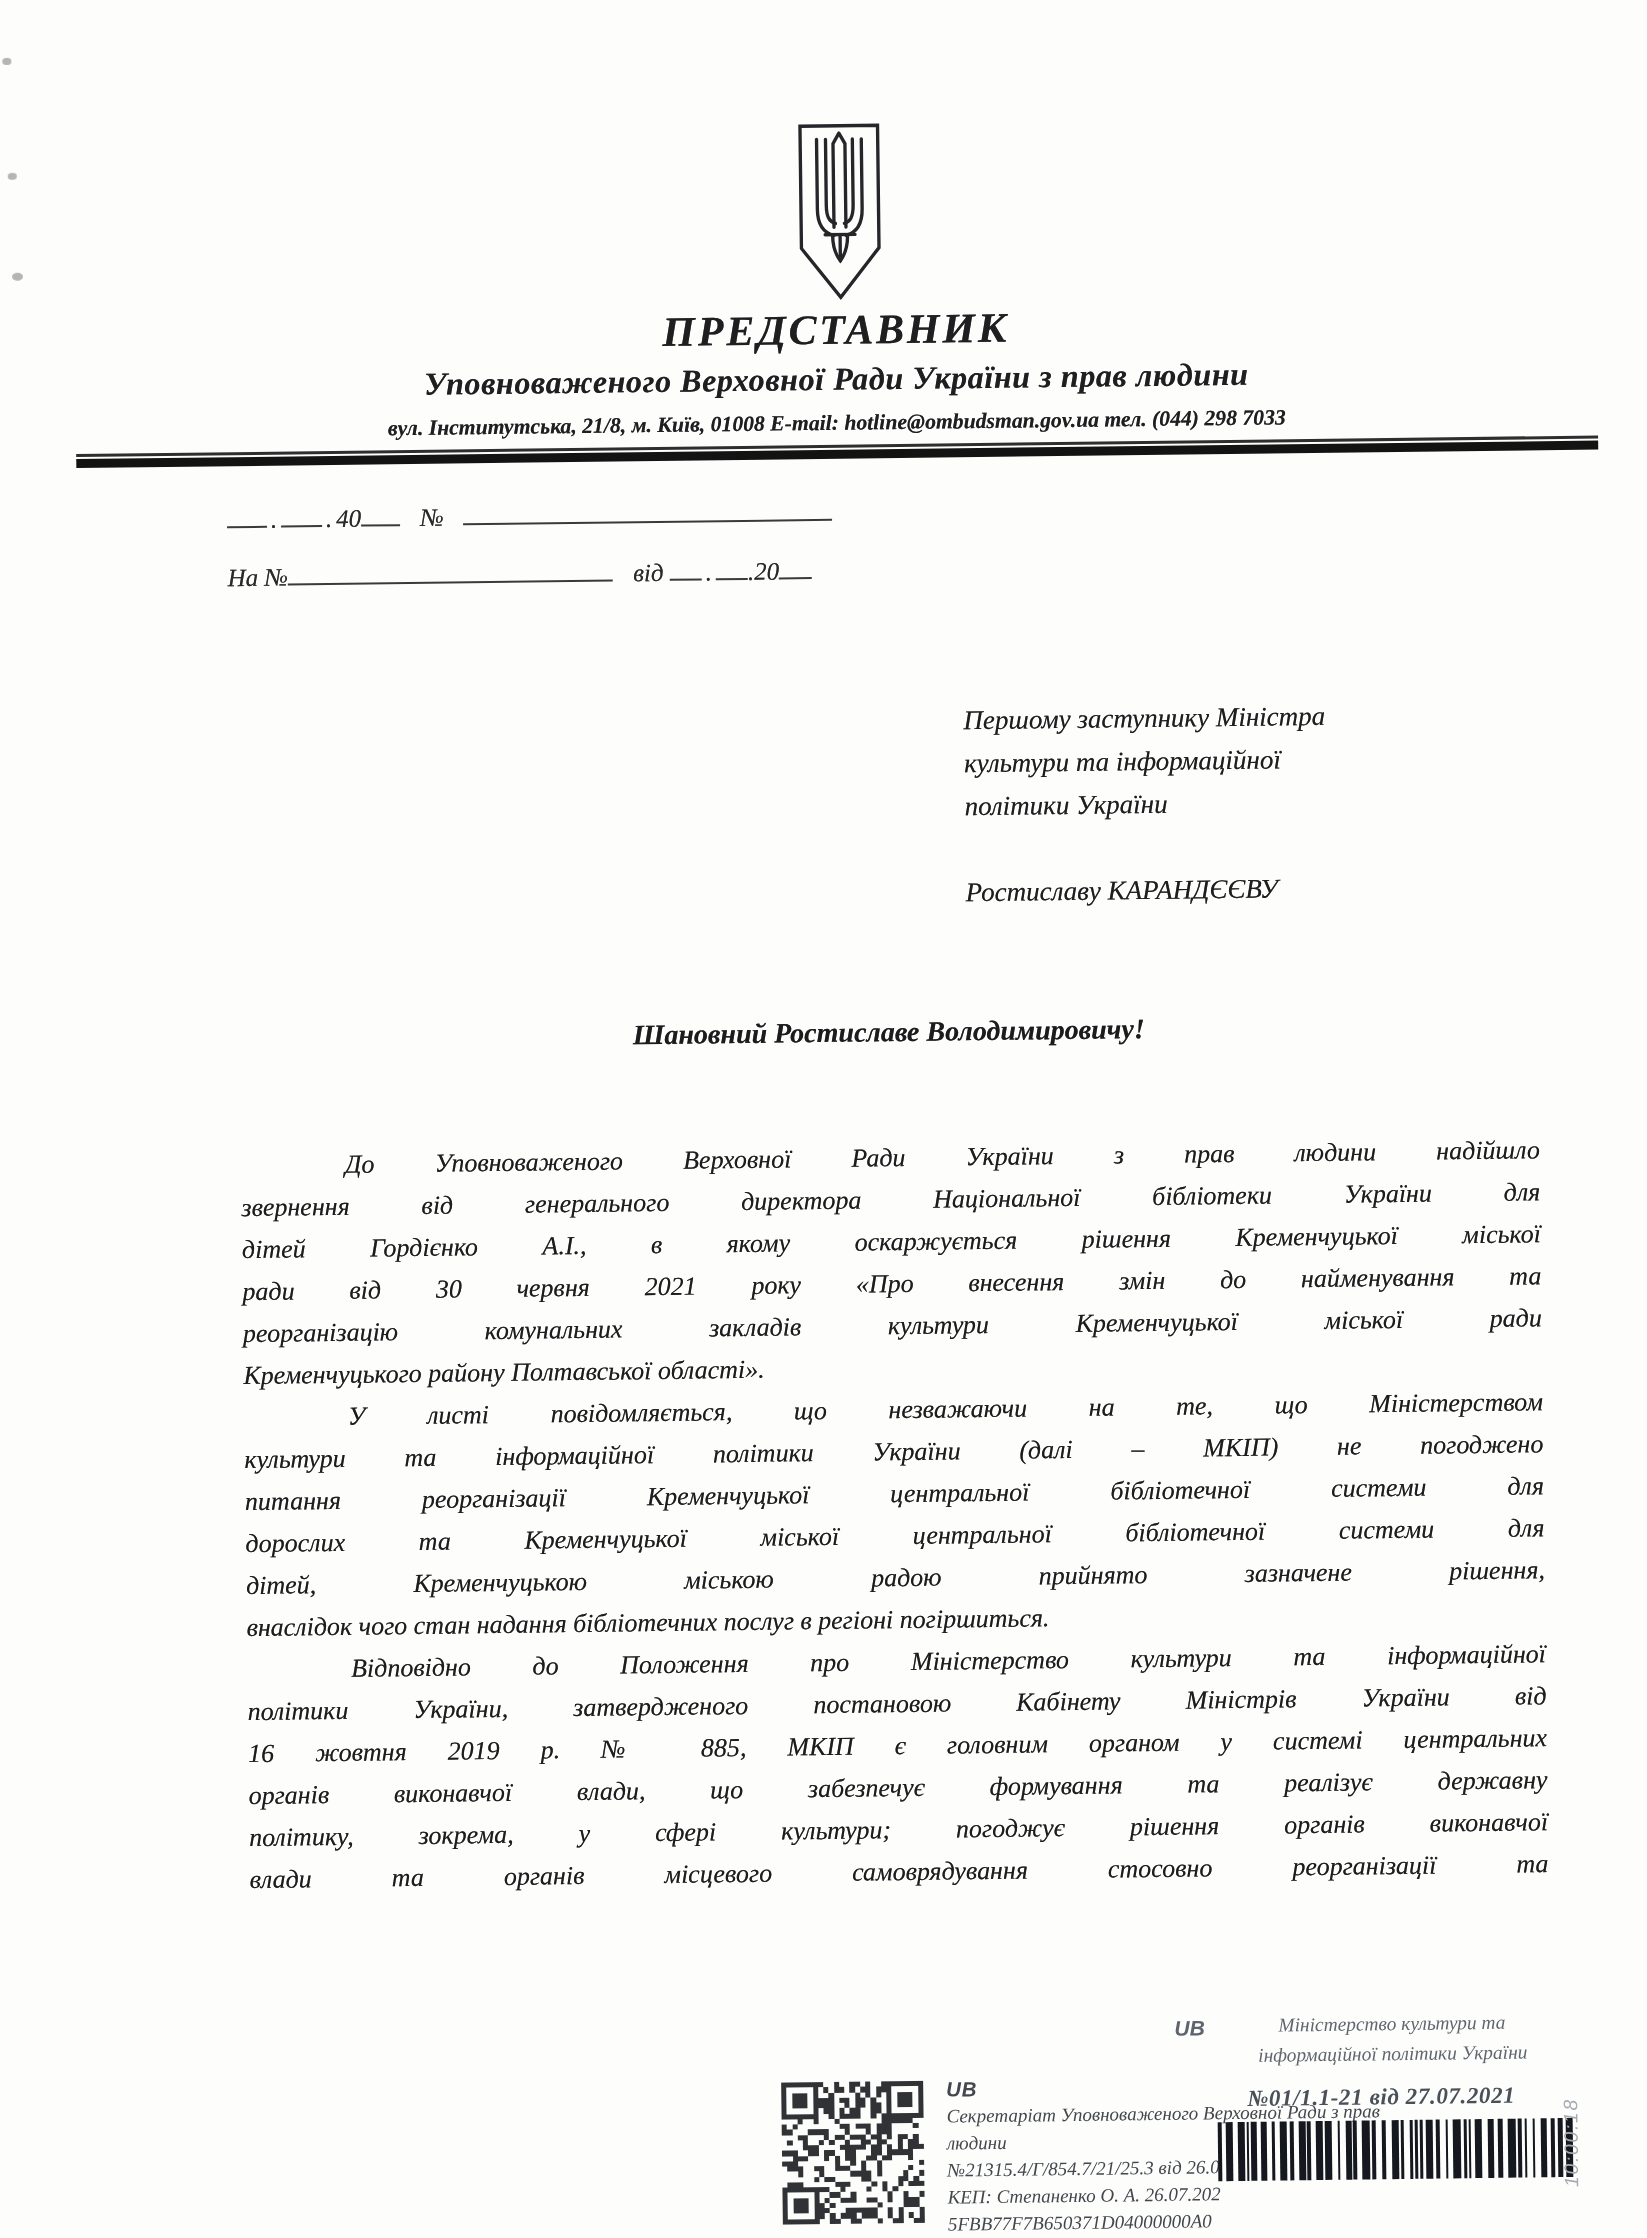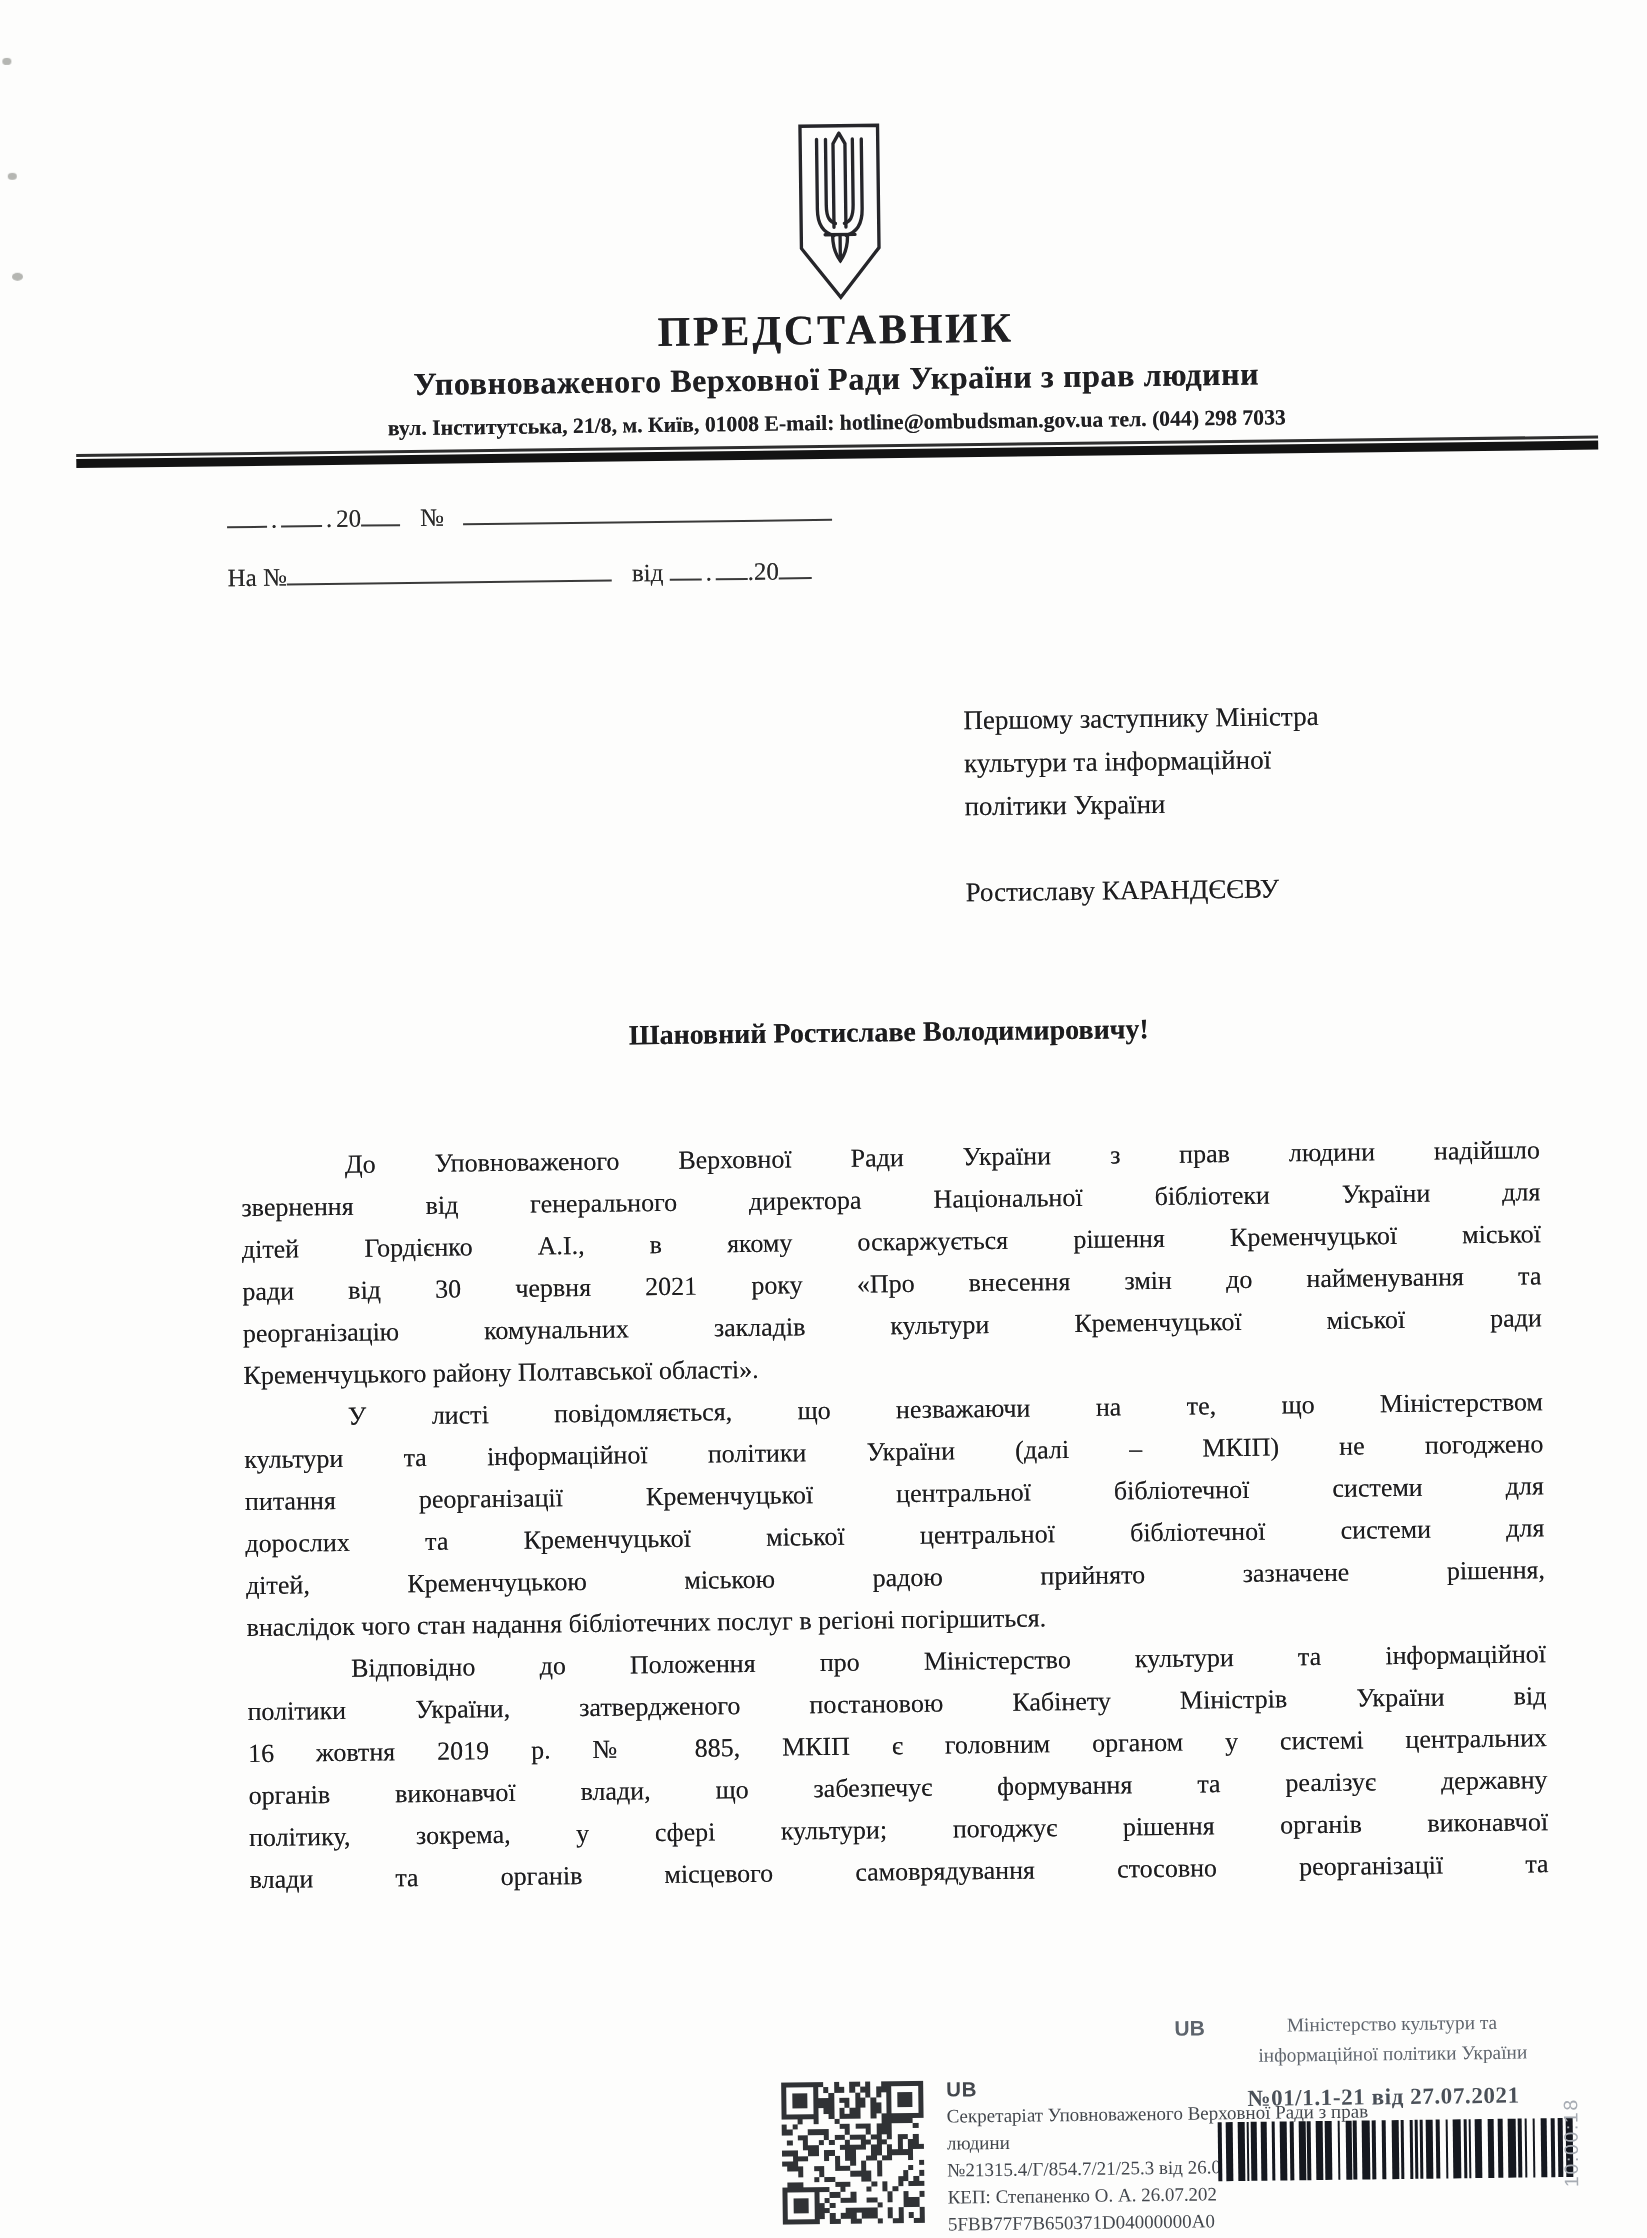--- a/index.html
+++ b/index.html
@@ -1,16 +1,16 @@
 <!DOCTYPE html>
 <html style="font-size:9px"><head>
 <meta charset="utf-8">
 <style>
   html,body{margin:0;padding:0;width:1647px;height:2239px;background:#fcfcfb;overflow:hidden;}
-  #page{position:absolute;inset:0;background:#fdfdfc;font-family:"Liberation Serif",serif;color:#222;}
+  #page{position:absolute;inset:0;background:#fdfdfc;font-family:"Liberation Serif",serif;color:#222;font-style:italic;}
   #sheet{position:absolute;inset:0;transform:rotate(-0.7deg);transform-origin:50% 45%;}
   .ink{text-shadow:0 0 0.4px rgba(25,25,25,.65);}
 
   
   .speck{position:absolute;background:#b5b6b2;border-radius:50%;filter:blur(0.7px);}
   .s1{left:14.4px;top:48px;width:8.3px;height:6.7px;}
   .s2{left:18px;top:163px;width:9.4px;height:6.7px;}
   .s3{left:21px;top:263px;width:10.5px;height:7.8px;}
 
   
@@ -80,21 +80,21 @@
       <path d="M50,151 C50,168 54,177 60,185 C66,177 70,168 70,151"></path>
       <path d="M60,151 V185"></path>
     </svg>
     <div id="org-title" class="hdr ink">ПРЕДСТАВНИК</div>
     <div id="org-subtitle" class="hdr ink">Уповноваженого Верховної Ради України з прав людини</div>
     <div id="org-address" class="hdr ink">вул. Інститутська, 21/8, м. Київ, 01008   E-mail:   hotline@ombudsman.gov.ua   тел. (044) 298 7033</div>
     <div id="rule-thin" class="rule"></div>
     <div id="rule-thick" class="rule"></div>
 
     <div id="ref-out" class="refline ink">
-      <span class="bl w72"></span><span class="dotsp">.</span><span class="bl w74"></span><span class="dotsp">.</span><span>20</span><span class="bl w70"></span><span class="gap36">№</span><span class="bl w665"></span>
+      <span class="bl w72"></span><span class="dotsp">.</span><span class="bl w74"></span><span class="dotsp">.</span><span>40</span><span class="bl w70"></span><span class="gap36">№</span><span class="bl w665"></span>
     </div>
     <div id="ref-in" class="refline ink">
       <span>На №</span><span class="bl w585"></span><span class="gap36">від</span> <span class="bl w58"></span><span class="dotsp">.</span><span class="bl w58"></span><span>.20</span><span class="bl w60"></span>
     </div>
 
     <div id="recipient" class="ink">
       <div>Першому заступнику Міністра</div>
       <div>культури та інформаційної</div>
       <div>політики України</div>
       <div class="name">Ростиславу КАРАНДЄЄВУ</div>

